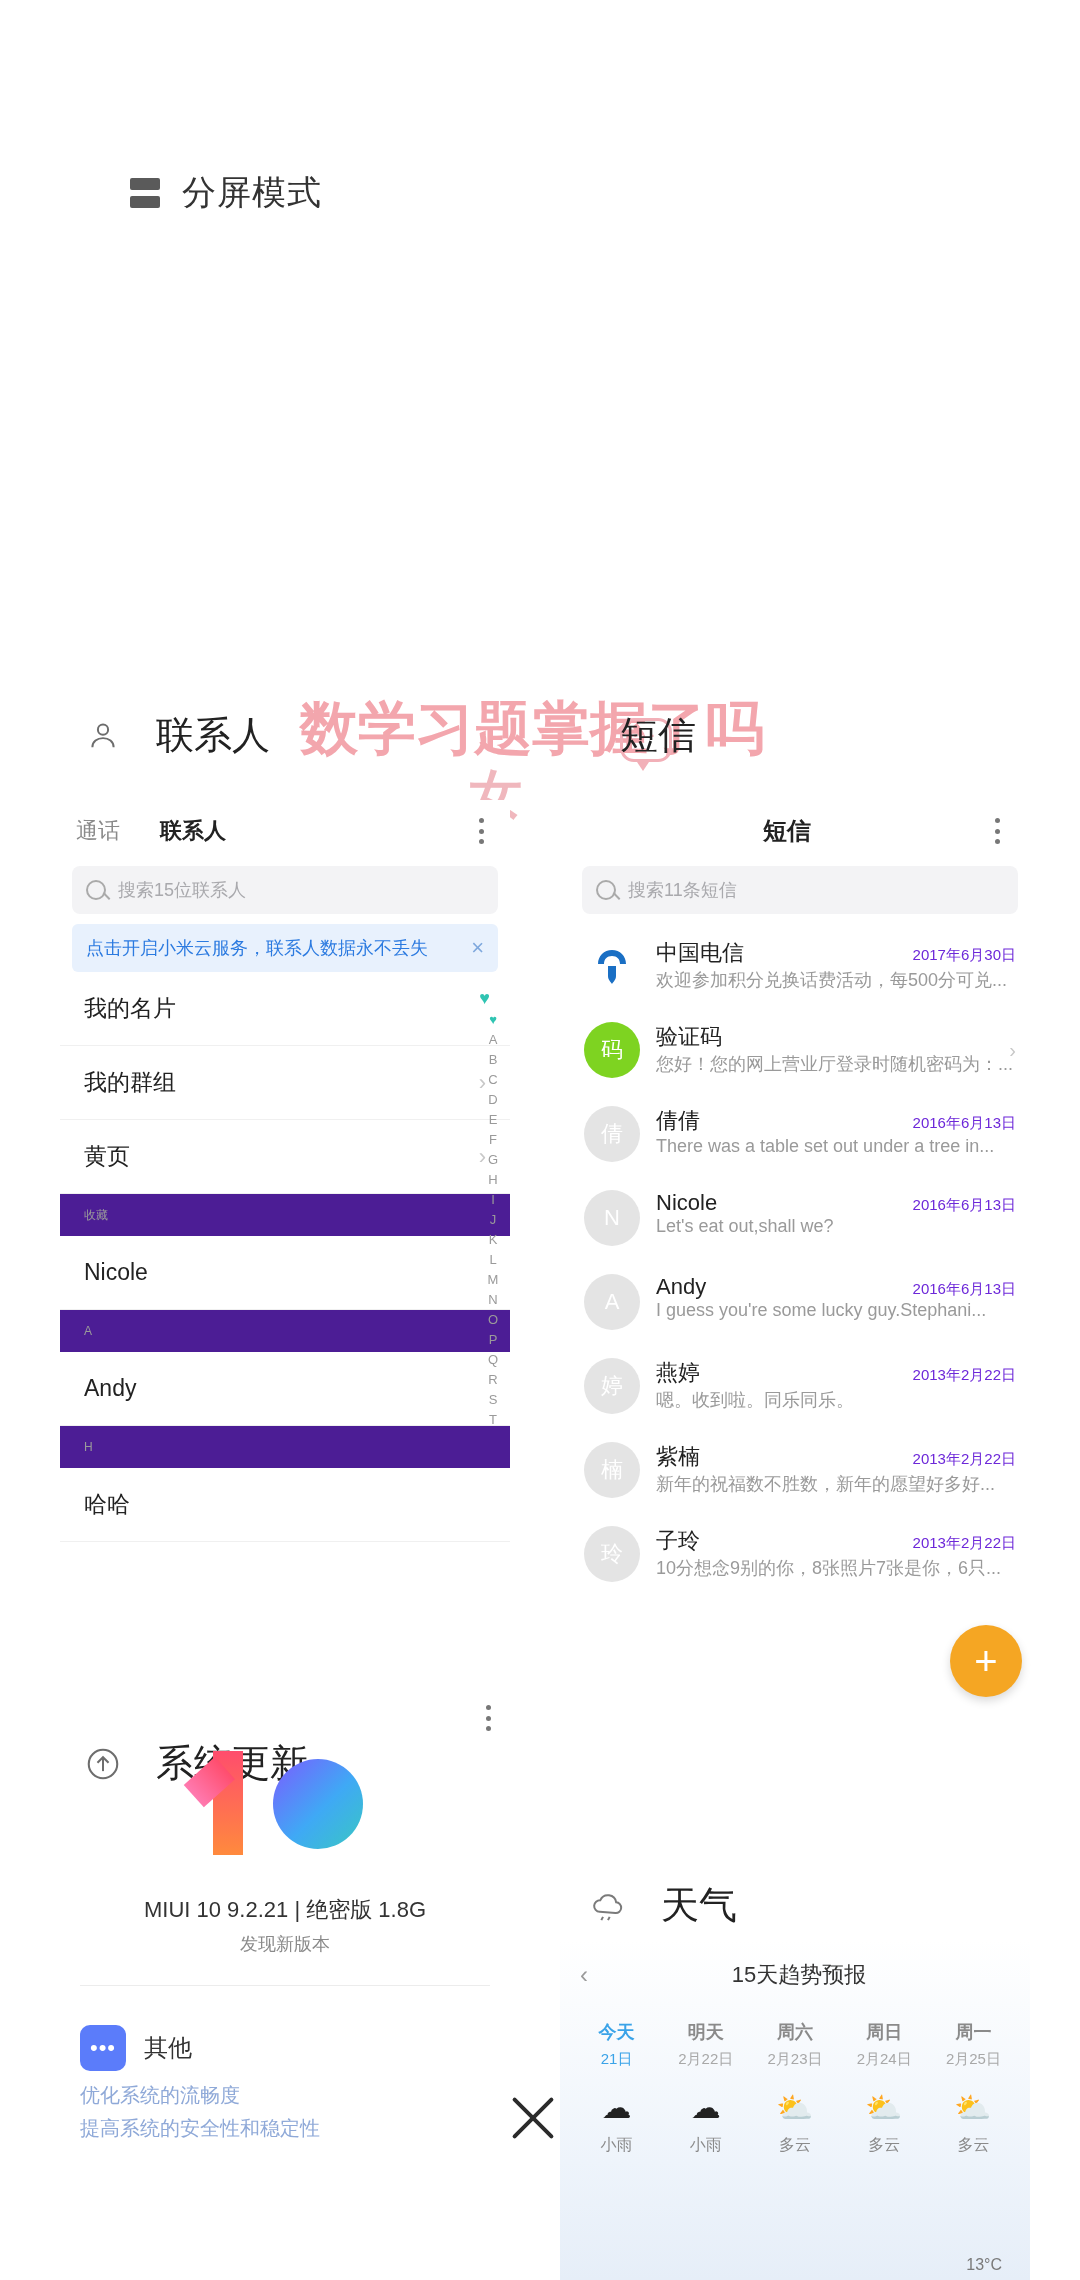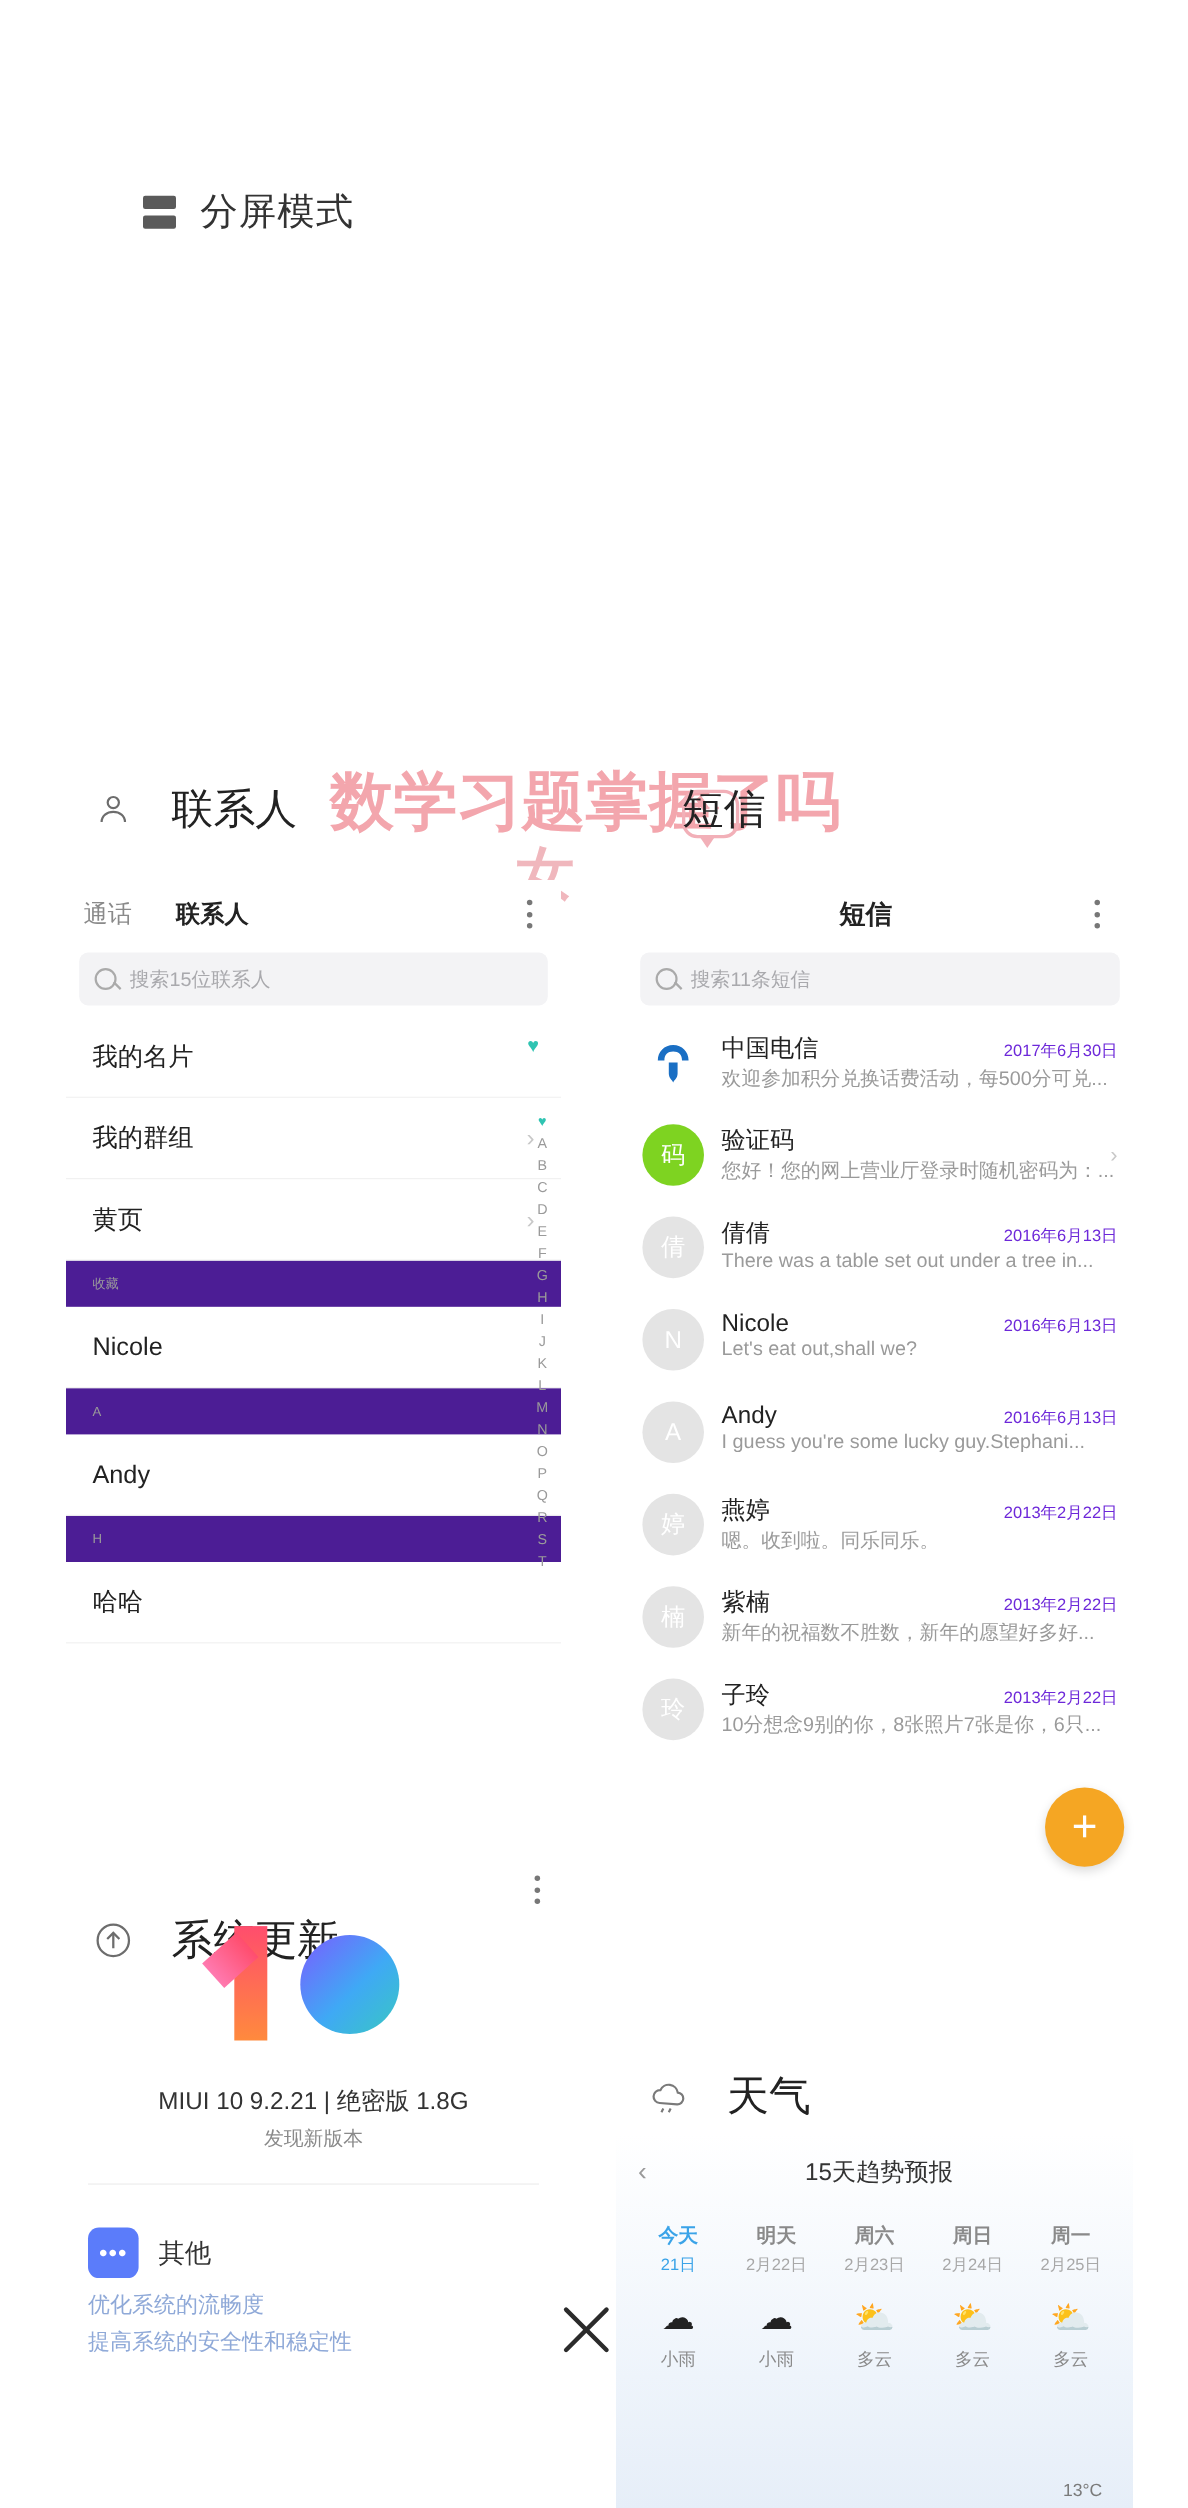--- a/index.html
+++ b/index.html
@@ -248,20 +248,24 @@
           <i></i>
           <i></i>
         </span>
     </div>
 
     <div class="search-box">
       <span class="mag"></span>
       <span class="ph">搜索15位联系人</span>
     </div>
 
+    <div class="cloud-banner">
+      <span>点击开启小米云服务，联系人数据永不丢失</span>
+      <span class="x">×</span>
+    </div>
 
     <div class="c-row">
       <span>我的名片</span>
       <span class="heart">♥</span>
     </div>
     <div class="c-row">
       <span>我的群组</span>
       <span class="chev">›</span>
     </div>
     <div class="c-row">

